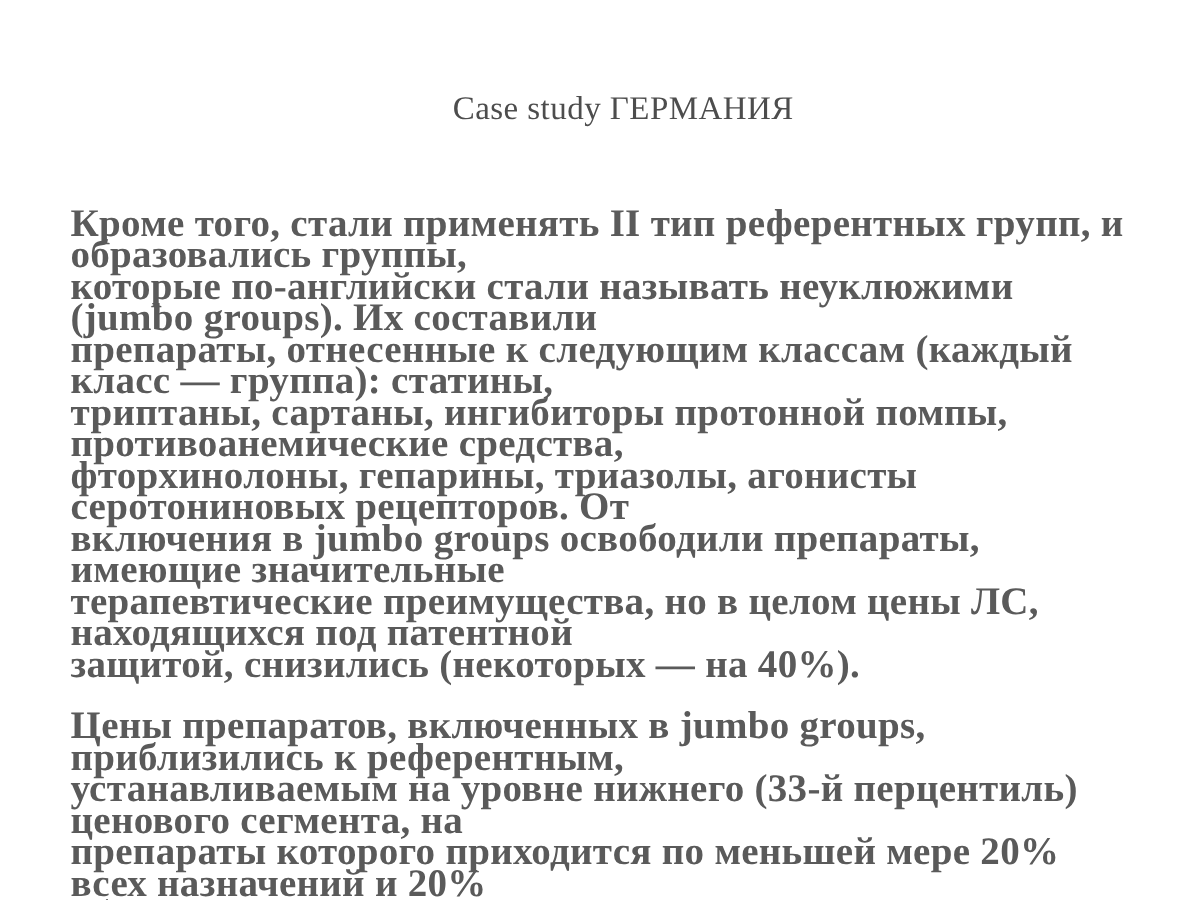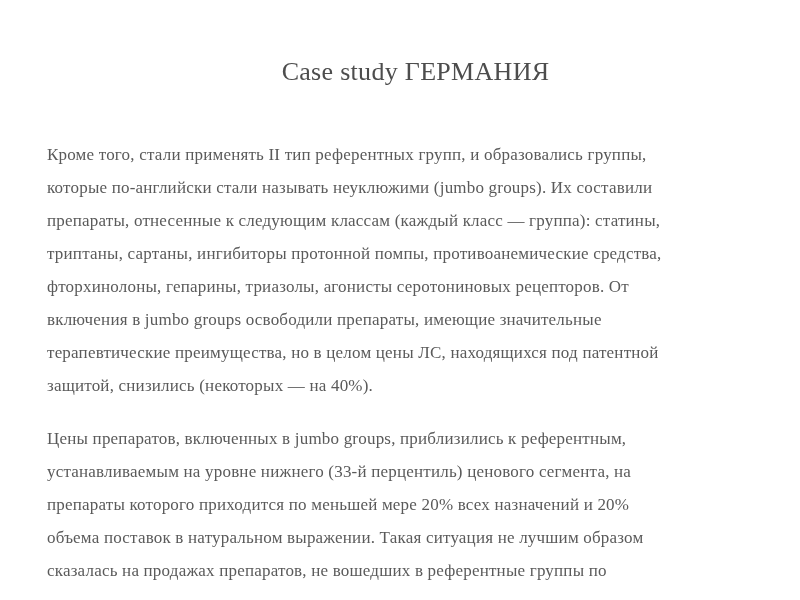--- a/index.html
+++ b/index.html
@@ -12,37 +12,38 @@
     width: 800px;
     height: 600px;
     background: var(--bg, #ffffff);
     overflow: hidden;
     font-family: "Liberation Serif", "DejaVu Serif", serif;
   }
   .slide-title {
     margin: 0;
     padding-top: 57px;
     text-align: center;
-    font-size: 26px;
+    font-size: 22px;
     line-height: 30px;
     font-weight: normal;
     letter-spacing: 0.3px;
     color: var(--title-color, #4d4d4d);
     padding-left: 31px;
   }
   .slide-body {
     padding: 0 42px 0 47px;
   }
   .para {
     margin: 0;
-    font-size: 17px;
-    line-height: 33px;
+    font-size: 26px;
+    line-height: 21px;
     letter-spacing: 0.2px;
     color: var(--body-color, #5a5a5a);
     white-space: pre-line; 
+    font-weight: bold;
   }
   .para-1 {
     margin-top: 51px;  
   }
   .para-2 {
     margin-top: 20px;   
   }
 </style>
 </head>
 <body>

